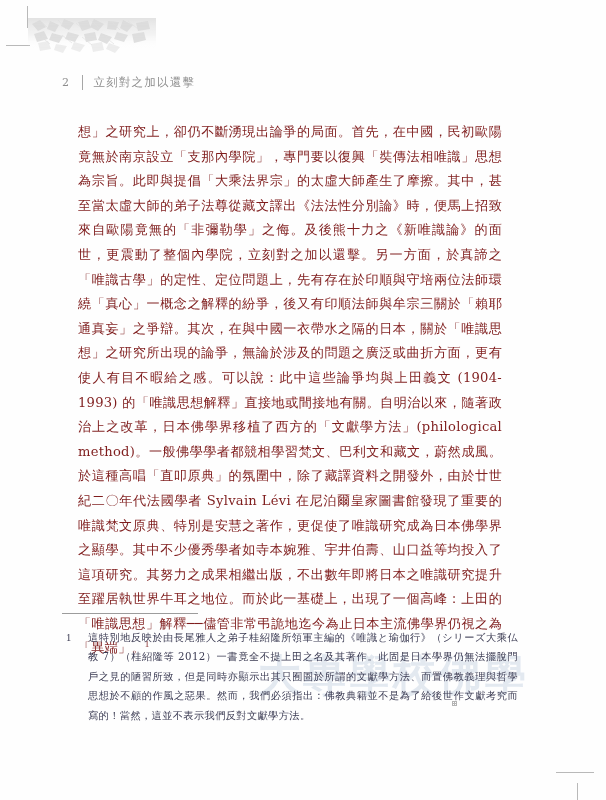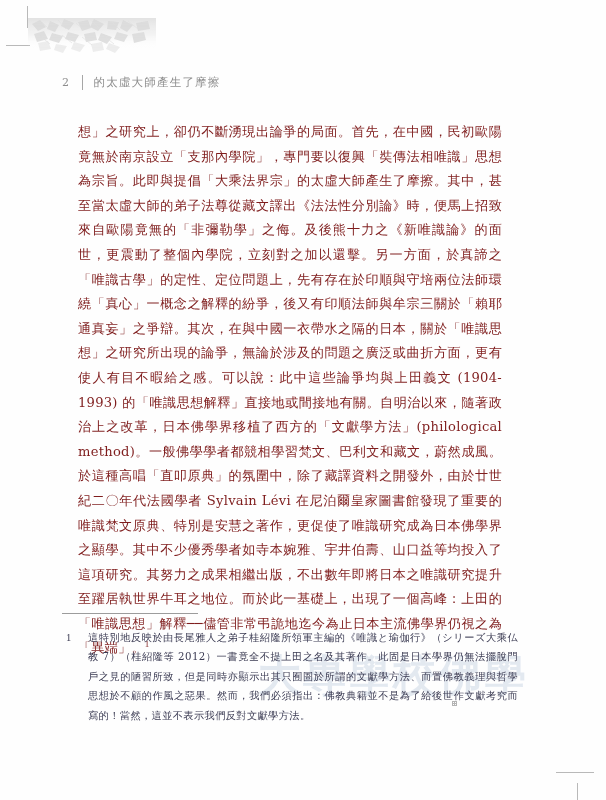--- a/index.html
+++ b/index.html
@@ -215,21 +215,21 @@
     </g>
     <g stroke="#c5c5c5" stroke-width="0.8" fill="none" opacity="0.8">
       <path d="M14 4 L22 12 M30 2 L38 11 M48 5 L56 12 M64 3 L72 11 M84 4 L92 12 M100 3 L110 11"></path>
       <path d="M12 18 L22 26 M34 17 L44 25 M54 19 L64 27 M76 18 L86 26"></path>
     </g>
   </svg>
 
   <div class="running-head">
     <span class="folio">2</span>
     <span class="head-rule"></span>
-    <span class="head-title">的太虛大師產生了摩擦</span>
+    <span class="head-title">立刻對之加以還擊</span>
   </div>
 
   <div class="body-block">
     <p class="para"><span>想」之研究上，卻仍不斷湧現出論爭的局面。首先，在中國，民初歐陽竟無於南京設立「支那內學院」，專門要以復興「奘傳法相唯識」思想為宗旨。此即與提倡「大乘法界宗」的太虛大師產生了摩擦。其中，甚至當太虛大師的弟子法尊從藏文譯出《法法性分別論》時，便馬上招致來自歐陽竟無的「非彌勒學」之侮。及後熊十力之《新唯識論》的面世，更震動了整個內學院，立刻對之加以還擊。另一方面，於真諦之「唯識古學」的定性、定位問題上，先有存在於印順與守培兩位法師環繞「真心」一概念之解釋的紛爭，後又有印順法師與牟宗三關於「賴耶通真妄」之爭辯。其次，在與中國一衣帶水之隔的日本，關於「唯識思想」之研究所出現的論爭，無論於涉及的問題之廣泛或曲折方面，更有使人有目不暇給之感。可以說：此中這些論爭均與上田義文 (1904-1993) 的「唯識思想解釋」直接地或間接地有關。自明治以來，隨著政治上之改革，日本佛學界移植了西方的「文獻學方法」(philological method)。一般佛學學者都競相學習梵文、巴利文和藏文，蔚然成風。於這種高唱「直叩原典」的氛圍中，除了藏譯資料之開發外，由於廿世紀二〇年代法國學者 Sylvain Lévi 在尼泊爾皇家圖書館發現了重要的唯識梵文原典、特別是安慧之著作，更促使了唯識研究成為日本佛學界之顯學。其中不少優秀學者如寺本婉雅、宇井伯壽、山口益等均投入了這項研究。其努力之成果相繼出版，不出數年即將日本之唯識研究提升至躍居執世界牛耳之地位。而於此一基礎上，出現了一個高峰：上田的「唯識思想」解釋──儘管非常弔詭地迄今為止日本主流佛學界仍視之為「異端」。</span><span class="fn-ref">1</span></p>
   </div>
 
   <div class="watermark">
     <div class="watermark-text">大專學校佛學</div>
   </div>
 

